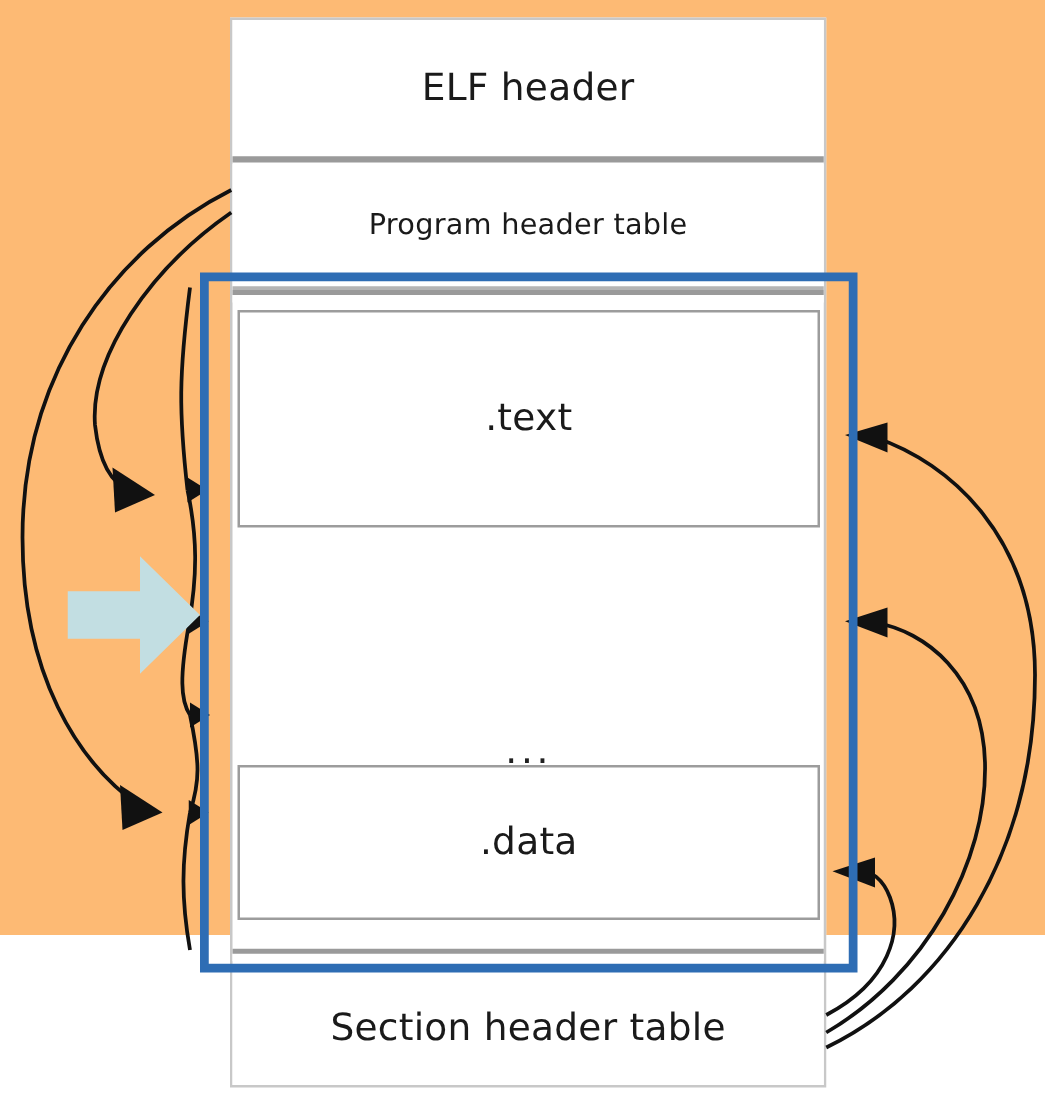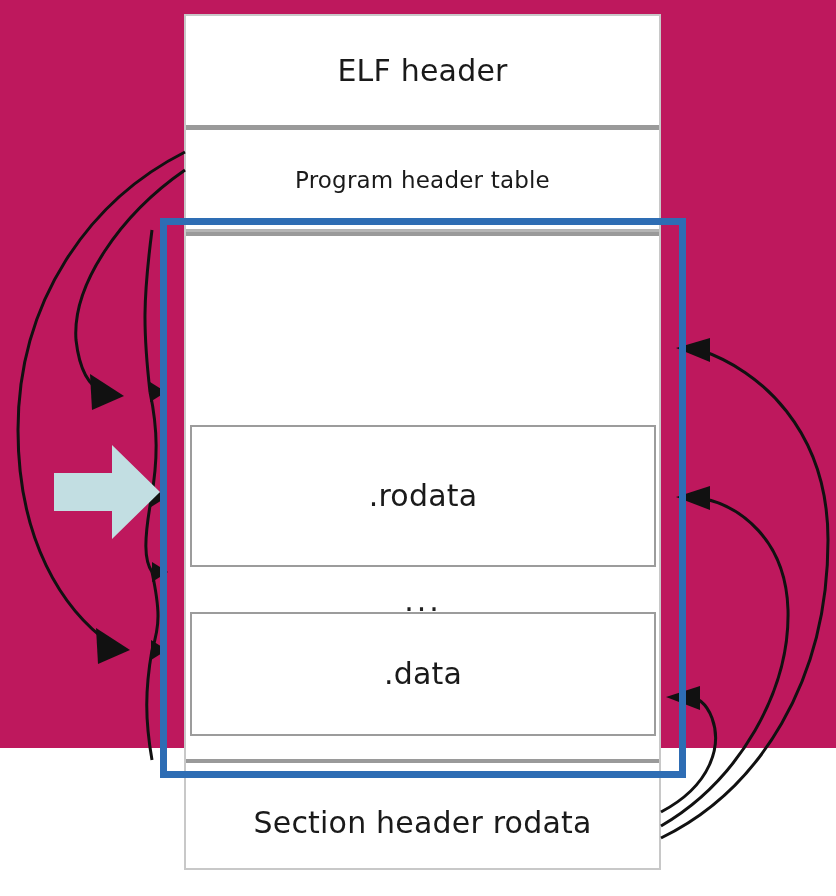--- a/index.html
+++ b/index.html
@@ -10,21 +10,21 @@
   body {
     width: 836px;
     height: 896px;
     font-family: "DejaVu Sans", sans-serif;
     overflow: hidden;
   }
   #stage {
     position: relative;
     width: 836px;
     height: 748px;
-    background: #be185d;
+    background: #fdba74;
   }
   
   .file-container {
     position: absolute;
     left: 184px;
     top: 14px;
     width: 477px;
     height: 856px;
     border: 2px solid #c8c8c8;
     box-sizing: border-box;
@@ -149,37 +149,37 @@
   <div class="band hdr elf">
     <span class="band-label">ELF header</span>
   </div>
 
   <div class="band hdr pht">
     <span class="band-label">Program header table</span>
   </div>
 
   <div class="thin-strip" style="top:232px;height:10px;"></div>
 
-
-  <div class="band sect rodata">
-    <span class="band-label">.rodata</span>
-  </div>
+  <div class="band sect text">
+    <span class="band-label">.text</span>
+  </div>
+
 
   <div class="band ellipsis">
     <span class="band-label">...</span>
   </div>
 
   <div class="band sect data">
     <span class="band-label">.data</span>
   </div>
 
   <div class="thin-strip" style="top:759px;height:10px;"></div>
 
   <div class="band hdr sht">
-    <span class="band-label">Section header rodata</span>
+    <span class="band-label">Section header table</span>
   </div>
 
   <svg class="arrow-layer" viewBox="0 0 836 896" xmlns="http://www.w3.org/2000/svg">
 
     <g>
       <path d="M 185,152 C 90,200 18,300 18,430 C 18,540 62,610 112,645"></path>
       <polygon class="head" points="96,628 130,650 98,664"></polygon>
     </g>
 
     <g>

